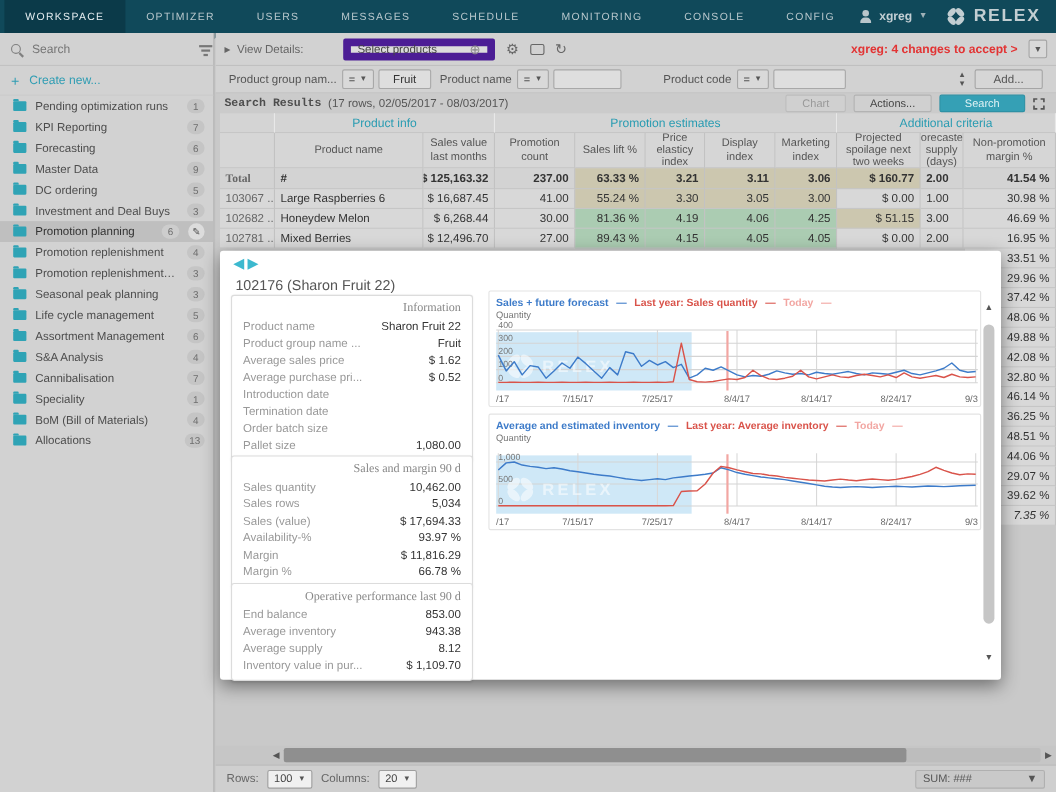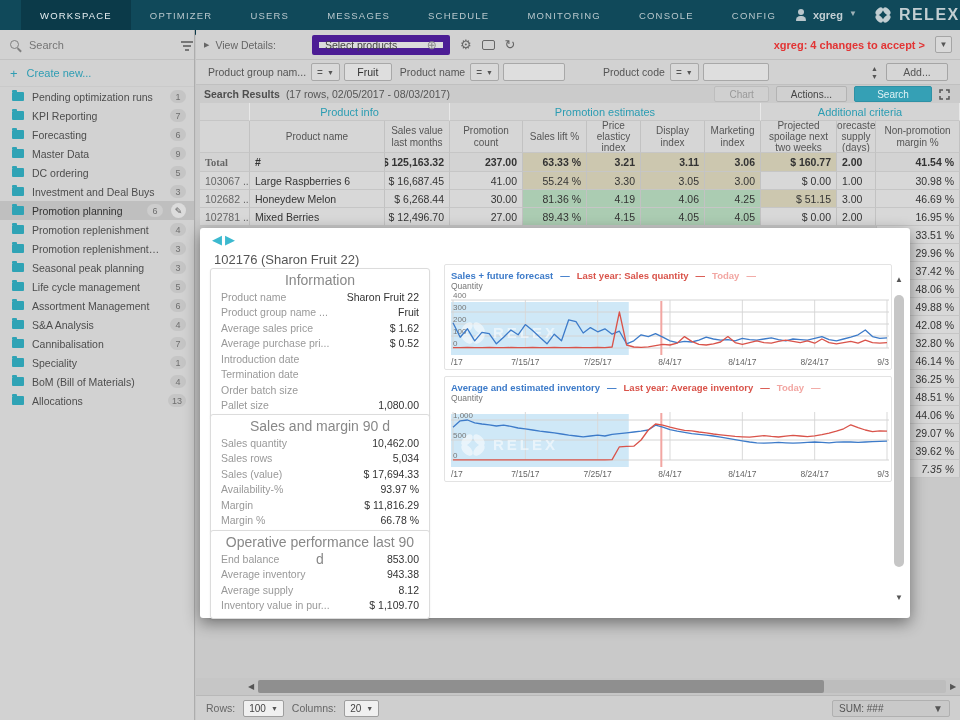--- a/index.html
+++ b/index.html
@@ -1,21 +1,21 @@
 <!DOCTYPE html>
 <html><head>
 <meta charset="utf-8">
 <style>
   html,body{margin:0;padding:0;background:#9a9a9a;}
   .screen,.screen *{box-sizing:border-box;font-family:"Liberation Sans",sans-serif;}
   .screen{position:relative;width:960px;height:720px;background:#c6c6c6;overflow:hidden;}
 
   
   .topnav{position:absolute;left:0;top:0;width:960px;height:30px;background:#10495a;display:flex;align-items:stretch;}
-  .tabs{display:flex;margin-left:21px;}
+  .tabs{display:flex;margin-left:4px;}
   .tab{display:flex;align-items:center;padding:0 19px;font-size:9.5px;letter-spacing:1.2px;color:#b9c8cd;cursor:pointer;white-space:nowrap;}
   .tab.active{background:#0b3a49;color:#e6eef1;}
   .nav-right{margin-left:auto;display:flex;align-items:center;gap:16px;padding-right:14px;}
   .user{display:flex;align-items:flex-start;gap:6px;color:#c3cfd4;font-size:11px;font-weight:bold;}
   .usericon{width:12px;height:12px;position:relative;display:inline-block;}
   .usericon::before{content:'';position:absolute;left:3px;top:0;width:6px;height:6px;border-radius:50%;background:#b9c6cb;}
   .usericon::after{content:'';position:absolute;left:1px;top:7px;width:10px;height:5px;border-radius:5px 5px 1px 1px;background:#b9c6cb;}
   .user .chev{font-size:8px;color:#9fb2b8;}
   .brand{display:flex;align-items:center;gap:6px;color:#c2ced2;font-size:16px;font-weight:bold;letter-spacing:1.5px;}
   .nav-notch{position:absolute;left:185px;top:30px;width:0;height:0;border-left:8px solid transparent;border-right:8px solid transparent;border-top:7px solid #0b3a49;}
@@ -54,21 +54,21 @@
   .chevbox{width:17px;height:17px;border:1px solid #a5a5a5;border-radius:2px;background:#d9d9d9;color:#555;font-size:8px;display:flex;align-items:center;justify-content:center;}
   .filterrow{position:absolute;left:0;top:30px;right:0;height:25px;background:#d2d2d2;border-bottom:1px solid #c0c0c0;display:flex;align-items:center;padding:0 12px;font-size:10.5px;color:#555;}
   .fld-label{margin-right:5px;white-space:nowrap;}
   .opbox{height:18px;border:1px solid #a8a8a8;border-radius:2px;background:#d9d9d9;display:flex;align-items:center;gap:4px;padding:0 5px;font-size:10px;color:#555;margin-right:4px;}
   .opbox .c{font-size:7px;}
   .valbox{height:18px;border:1px solid #a8a8a8;border-radius:2px;background:#dedede;display:flex;align-items:center;justify-content:center;padding:0 5px;font-size:10.5px;color:#333;margin-right:8px;}
   .spinner{margin-left:auto;display:flex;flex-direction:column;gap:1px;color:#555;font-size:7px;line-height:1;margin-right:8px;}
   .addbtn{width:62px;height:18px;border:1px solid #a5a5a5;border-radius:2px;background:#d6d6d6;color:#555;font-size:10.5px;display:flex;align-items:center;justify-content:center;}
 
   .resultsbar{position:absolute;left:4px;top:55px;right:0;height:18px;background:#cbcbcb;display:flex;align-items:center;padding:0 4px;font-size:10.5px;color:#555;gap:6px;}
-  .resultsbar .ttl{font-weight:bold;color:#4e4e4e;}
+  .resultsbar .ttl{font-weight:bold;color:#4e4e4e;font-family:Liberation Mono, monospace;}
   .rb-btn{height:16px;padding:0 14px;border:1px solid #b3b3b3;border-radius:2px;background:#d0d0d0;font-size:10px;display:flex;align-items:center;color:#444;}
   .rb-btn.disabled{color:#999;border-color:#bdbdbd;}
   .rb-btn.primary{background:#35a0b5;border-color:#2e91a5;color:#dff2f5;width:78px;justify-content:center;}
   .rb-right{margin-left:auto;display:flex;align-items:center;gap:7px;padding-right:6px;}
 
   
   .table{position:absolute;left:4px;top:73px;right:0;}
   .trow{display:flex;}
   .tcell{border-right:1px solid #c2c2c2;border-bottom:1px solid #c6c6c6;padding:0 5px;display:flex;align-items:center;font-size:10.5px;color:#333;background:#d8d8d8;overflow:hidden;white-space:nowrap;}
   .grouprow .tcell{height:18px;background:#d4d4d4;color:#2a9cb2;font-size:11px;justify-content:center;border-right-color:#e8e8e8;}
@@ -82,21 +82,21 @@
   .tcell.tan{background:#ccc7af;}
   .tcell.green{background:#abccb2;}
   .idcell{color:#666;}
 
   
   .popup{position:absolute;left:200px;top:228px;width:710px;height:390px;background:#fff;border-radius:3px;box-shadow:0 5px 16px rgba(0,0,0,.45);}
   .pop-arrows{position:absolute;left:12px;top:4px;display:flex;gap:3px;font-size:13px;color:#3cb9cf;}
   .pop-arrows span{cursor:pointer;}
   .pop-title{position:absolute;left:14px;top:24px;font-size:13px;color:#555;}
   .card{position:absolute;left:10px;width:220px;background:#fff;border:1px solid #dcdcdc;border-radius:3px;padding:3px 10px 5px 10px;box-shadow:0 1px 2px rgba(0,0,0,.08);}
-  .card .ctitle{text-align:center;font-size:14px;color:#888;height:17px;line-height:17px;}
+  .card .ctitle{text-align:right;font-size:11px;color:#888;height:17px;line-height:17px;font-family:Liberation Serif, serif;}
   .crow{display:flex;justify-content:space-between;font-size:10.5px;height:15.5px;align-items:center;}
   .crow .k{color:#999;}
   .crow .v{color:#333;}
 
   .chartcard{position:absolute;left:244px;width:448px;height:106px;border:1px solid #e3e3e3;border-radius:2px;background:#fff;padding:4px 4px 0 6px;}
   .clegend{display:flex;gap:7px;font-size:9.5px;font-weight:bold;height:12px;align-items:center;white-space:nowrap;}
   .clegend .dash{font-weight:bold;}
   .ylab{font-size:8.5px;color:#777;height:11px;}
 
   .pop-scroll{position:absolute;right:4px;top:45px;width:14px;height:332px;display:flex;flex-direction:column;align-items:center;}

